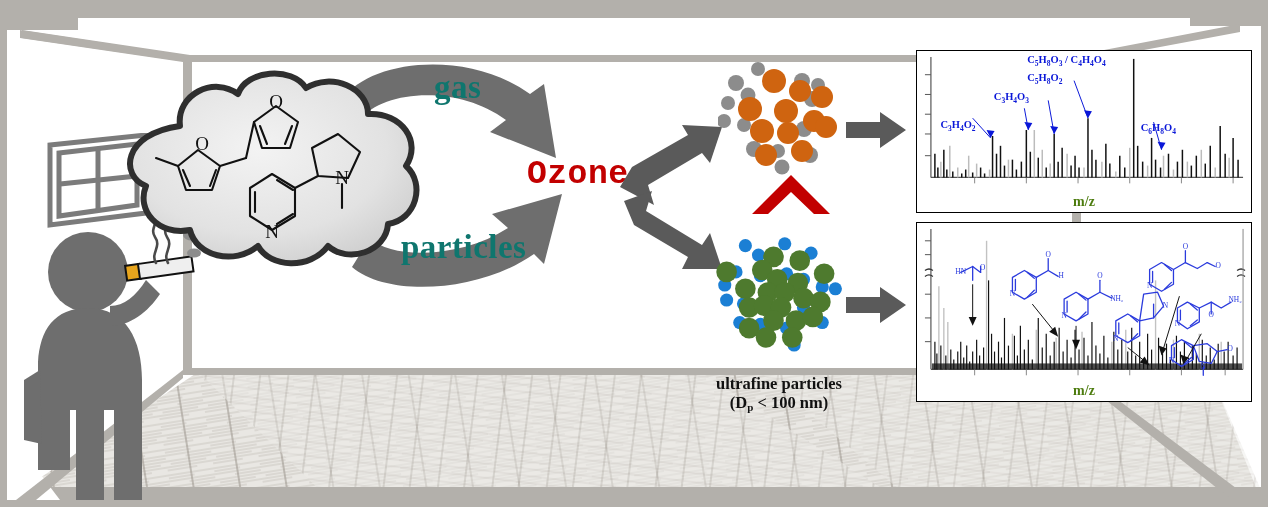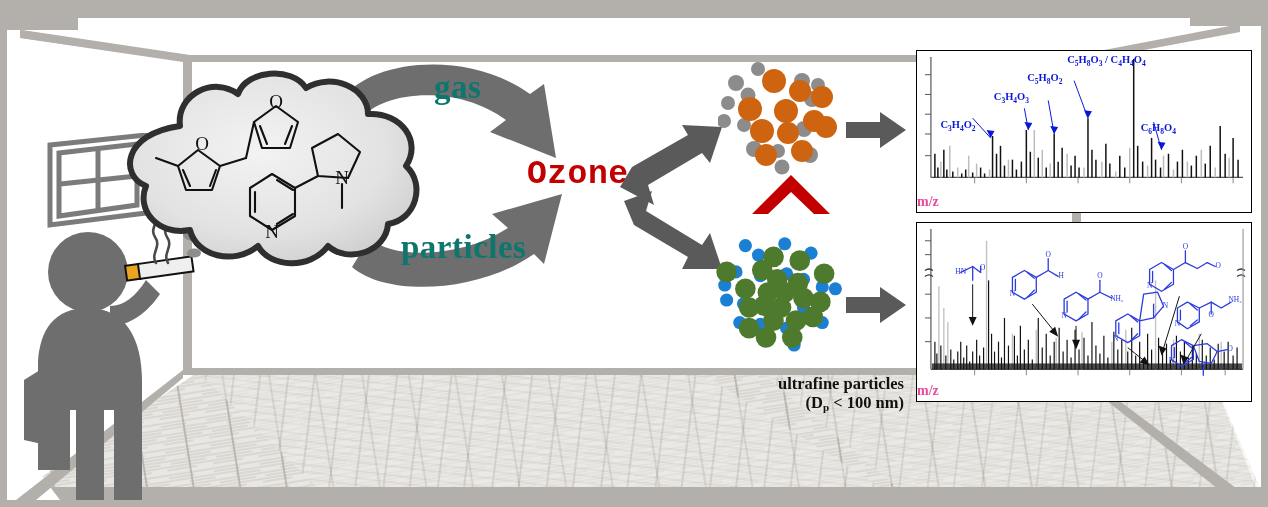--- a/index.html
+++ b/index.html
@@ -51,32 +51,32 @@
 
   
   .chevsvg{left:750px;top:172px;width:82px;height:46px;}
 
   
   .starrsvg{width:62px;height:40px;}
   #arrow-to-top{left:846px;top:110px;}
   #arrow-to-bottom{left:846px;top:285px;}
 
   
-  #ultrafine-caption{left:654px;top:374px;width:250px;text-align:right;
+  #ultrafine-caption{left:654px;top:374px;width:250px;text-align:center;
       font-family:"Liberation Serif",serif;font-weight:bold;font-size:16.5px;color:#111;line-height:1.16;}
   #ultrafine-caption .sub{font-size:11px;vertical-align:-3px;}
 
   
   .panel{background:#ffffff;border:1.4px solid #000;box-sizing:border-box;}
   #spectrum-top{left:916px;top:50px;width:336px;height:163px;}
   #spectrum-bottom{left:916px;top:222px;width:336px;height:180px;}
   .specinner{position:relative;width:100%;height:100%;}
   .specsvg{position:absolute;left:0;top:0;width:100%;height:100%;}
-  .mzlabel{position:absolute;left:0;right:0;bottom:2px;
-     font-family:"Liberation Serif",serif;font-weight:bold;font-size:14px;color:#ec4899;}
+  .mzlabel{position:absolute;left:0;right:0;bottom:2px;text-align:center;
+     font-family:"Liberation Serif",serif;font-weight:bold;font-size:14px;color:#4d7c0f;}
   .formula{position:absolute;font-family:"Liberation Serif",serif;font-weight:bold;
      font-size:10.5px;color:#0a17d8;white-space:nowrap;}
   .formula sub{font-size:7.5px;}
 </style>
 </head>
 <body>
 
 <div id="scene">
 
   <svg class="abs roomsvg" viewBox="0 0 1268 507">
@@ -453,21 +453,21 @@
             <polygon points="112,80 108,72 116,73"></polygon>
           <polygon points="138,84 134,76 142,77"></polygon>
             <polygon points="172,68 168,60 176,61"></polygon>
           <polygon points="246,100 242,92 250,93"></polygon>
         </g>
       </svg>
 
       <div class="formula" style="left:7%;top:42%;">C<sub>3</sub>H<sub>4</sub>O<sub>2</sub></div>
       <div class="formula" style="left:23%;top:25%;">C<sub>3</sub>H<sub>4</sub>O<sub>3</sub></div>
       <div class="formula" style="left:33%;top:13%;text-align:center;">C<sub>5</sub>H<sub>8</sub>O<sub>2</sub></div>
-      <div class="formula" style="left:33%;top:2%;margin-left:40px;">C<sub>5</sub>H<sub>8</sub>O<sub>3</sub> / C<sub>4</sub>H<sub>4</sub>O<sub>4</sub></div>
+      <div class="formula" style="left:33%;top:2%;">C<sub>5</sub>H<sub>8</sub>O<sub>3</sub> / C<sub>4</sub>H<sub>4</sub>O<sub>4</sub></div>
       <div class="formula" style="left:67%;top:44%;">C<sub>6</sub>H<sub>8</sub>O<sub>4</sub></div>
 
       <div class="mzlabel">m/z</div>
     </div>
   </div>
 
   <div class="abs panel" id="spectrum-bottom">
     <div class="specinner">
       <svg class="specsvg" viewBox="0 0 336 180" preserveAspectRatio="none">
 

